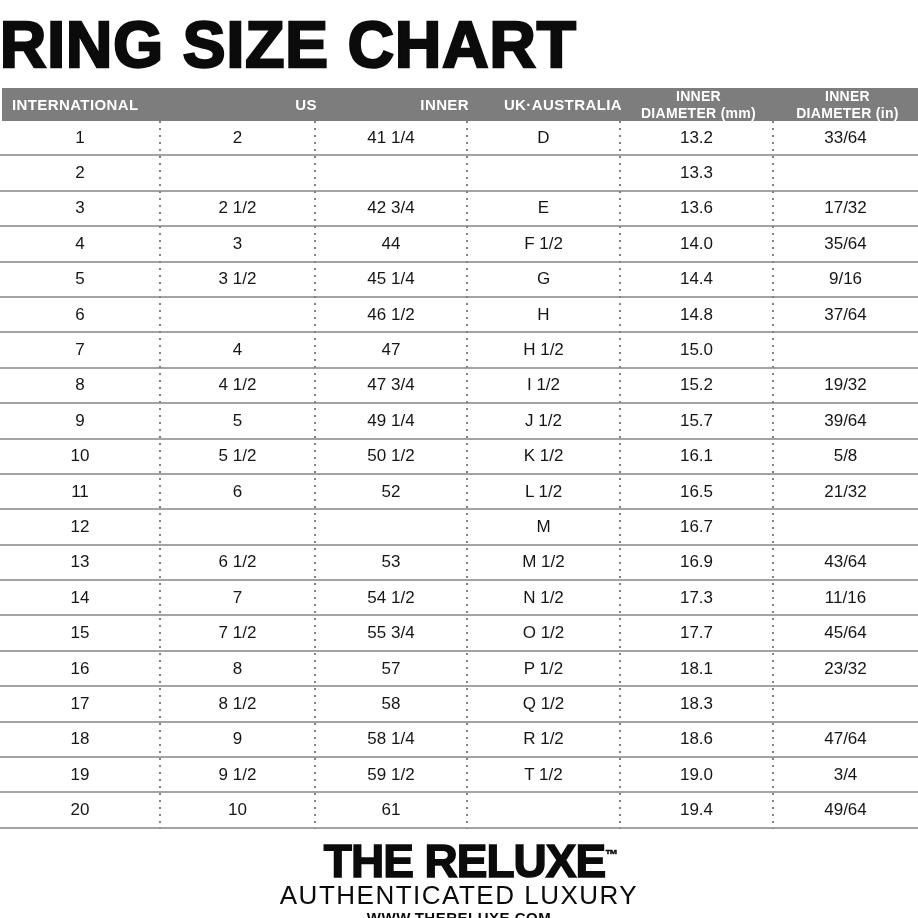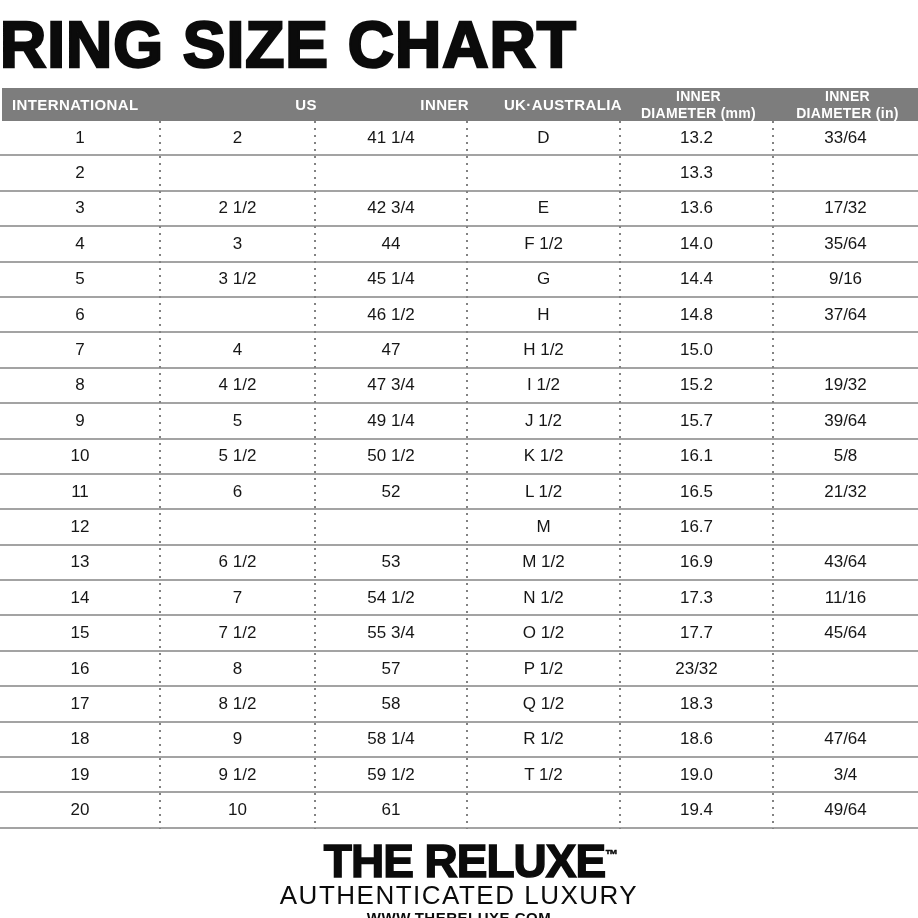--- a/index.html
+++ b/index.html
@@ -250,20 +250,21 @@
         <div class="td">O 1/2</div>
         <div class="td">17.7</div>
         <div class="td">45/64</div>
       </div>
 
       <div class="tr grid-cols">
         <div class="td">16</div>
         <div class="td">8</div>
         <div class="td">57</div>
         <div class="td">P 1/2</div>
+        <div class="td">18.1</div>
         <div class="td">23/32</div>
       </div>
 
       <div class="tr grid-cols">
         <div class="td">17</div>
         <div class="td">8 1/2</div>
         <div class="td">58</div>
         <div class="td">Q 1/2</div>
         <div class="td">18.3</div>
         <div class="td"></div>

